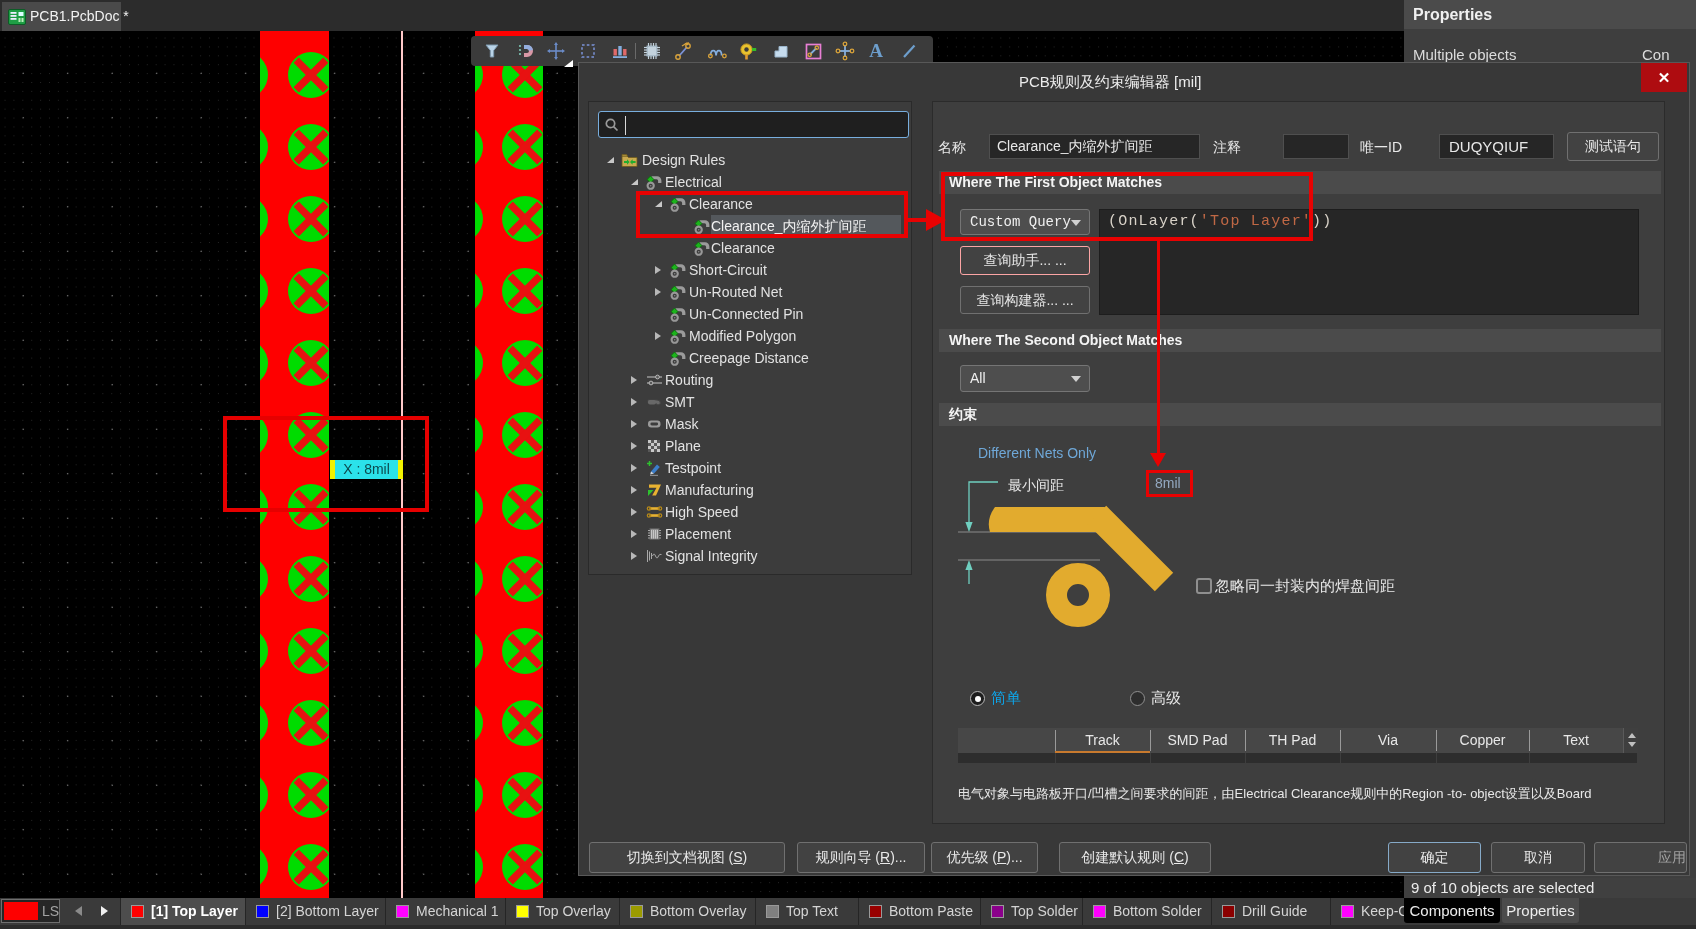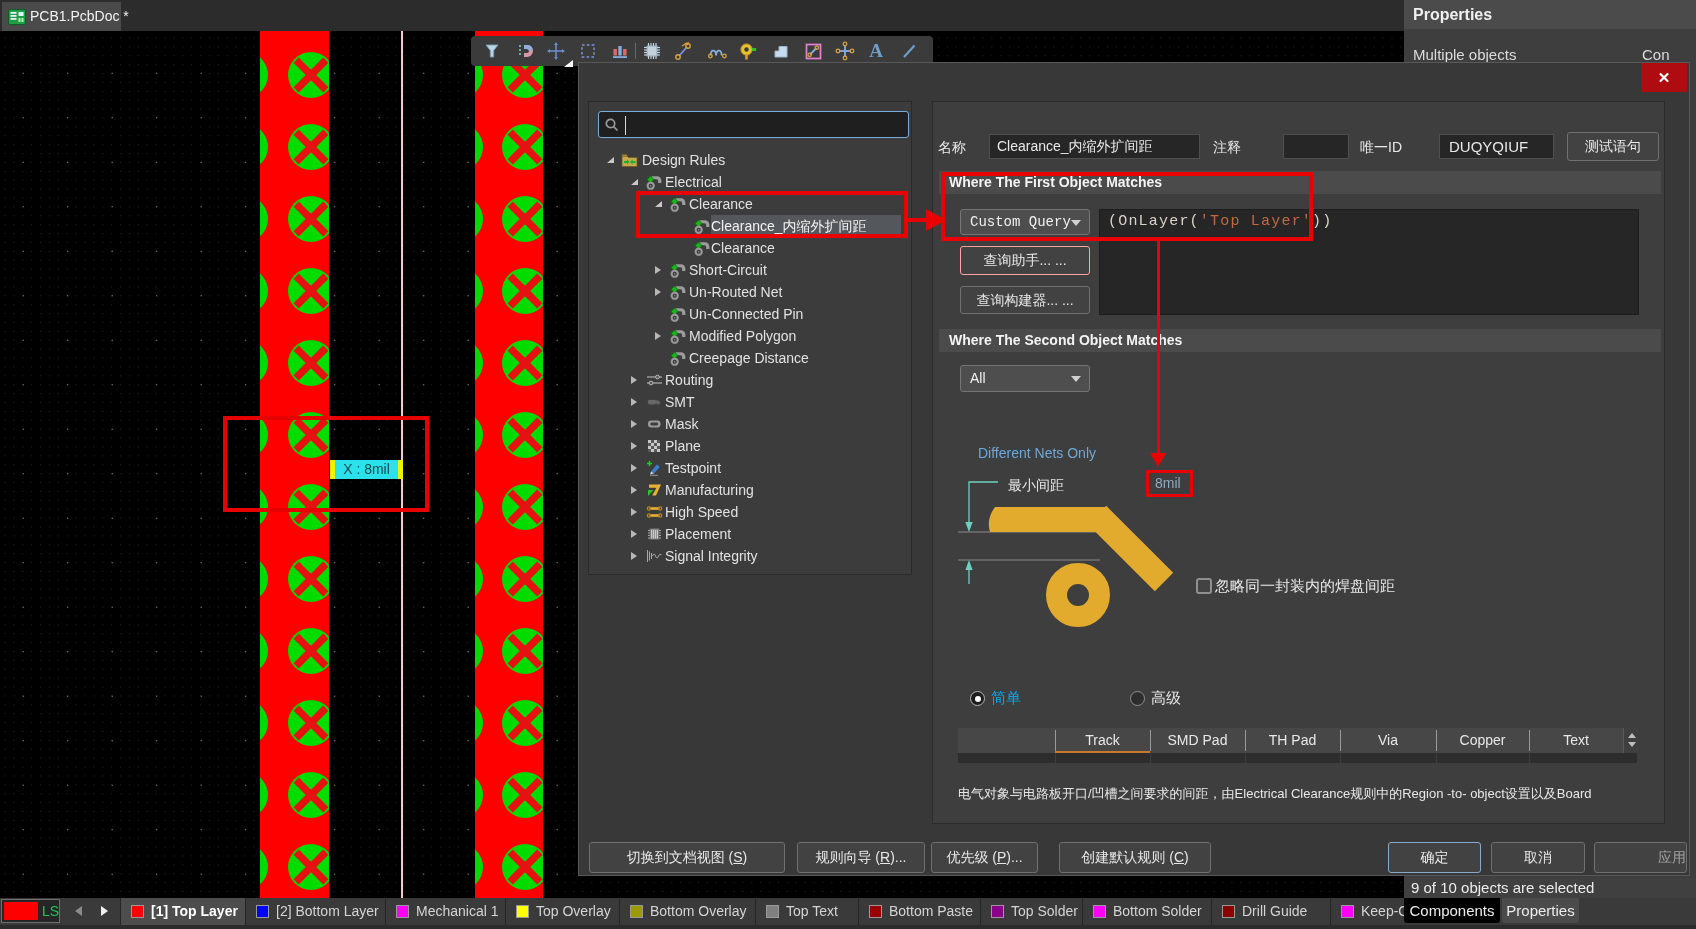--- a/index.html
+++ b/index.html
@@ -239,20 +239,21 @@
    <div class="abs txt" style="left:9px;top:0;height:29px;line-height:29px;font-weight:bold;font-size:16px;color:#f0f0f0;">Properties</div>
  </div>
  <div class="abs txt" style="left:9px;top:46px;font-size:15px;color:#dcdcdc;">Multiple objects</div>
  <div class="abs txt" style="left:238px;top:46px;width:40px;overflow:hidden;font-size:15px;color:#dcdcdc;">Con</div>
 </div>
 
 <div class="abs" style="left:1404px;top:878px;width:292px;height:20px;background:#404040;">
  <div class="abs txt" style="left:7px;top:0;height:20px;line-height:20px;font-size:15px;color:#ececec;">9 of 10 objects are selected</div>
 </div>
 <div class="abs" style="left:578px;top:62px;width:1112px;height:814px;background:#383838;border:1px solid #585858;">
+      <div class="abs txt" style="left:440px;top:0;height:38px;line-height:38px;font-size:15px;color:#ececec;">PCB规则及约束编辑器 [mil]</div>
       <div class="abs" style="left:1062px;top:0;width:46px;height:29px;background:#ae0c10;color:#fff;text-align:center;line-height:29px;font-size:15px;font-weight:bold;">✕</div>
       <div class="abs" style="left:9px;top:38px;width:324px;height:474px;background:#3c3c3c;border:1px solid #2a2a2a;"></div>
       <div class="abs" style="left:19px;top:48px;width:311px;height:27px;background:#1f1f1f;border:1px solid #78aede;border-radius:3px;">
  <svg class="abs" style="left:5px;top:5px" width="16" height="16" viewBox="0 0 16 16">
           <circle cx="6.5" cy="6.5" r="4.2" fill="none" stroke="#9a9a9a" stroke-width="1.7"></circle>
           <line x1="9.6" y1="9.6" x2="13.5" y2="13.5" stroke="#9a9a9a" stroke-width="1.7"></line>
         </svg>
  <div class="abs" style="left:26px;top:4px;width:1px;height:19px;background:#d8d8d8;"></div>
 </div>
       <div class="abs" style="left:28px;top:94px;width:0;height:0;border-left:7px solid transparent;border-bottom:6px solid #c8c8c8;"></div>
@@ -445,20 +446,23 @@
       <div class="abs" style="left:381px;top:146px;width:130px;height:26px;background:#4e4e4e;border:1px solid #757575;border-radius:3px;color:#f0f0f0;font-size:14px;line-height:24px;padding-left:9px;font-family:Liberation Mono, monospace;">Custom Query<div class="abs" style="right:8px;top:10px;width:0;height:0;border-left:5px solid transparent;border-right:5px solid transparent;border-top:6px solid #d0d0d0;"></div></div>
       <div class="abs" style="left:520px;top:146px;width:540px;height:106px;background:#262626;border:1px solid #1d1d1d;">
         <div class="abs txt" style="left:8px;top:3px;font-family:'Liberation Mono',monospace;font-size:15px;letter-spacing:1.2px;color:#d8d2c8;">(OnLayer(<span style="color:#c06845;">'Top Layer'</span>))</div>
       </div>
       <div class="abs" style="left:381px;top:183px;width:130px;height:29px;background:#424242;border:1px solid #fca5a5;border-radius:3px;color:#e8e8e8;font-size:14px;line-height:27px;text-align:center;white-space:nowrap;">查询助手... ...</div>
       <div class="abs" style="left:381px;top:223px;width:130px;height:28px;background:#424242;border:1px solid #707070;border-radius:3px;color:#e8e8e8;font-size:14px;line-height:26px;text-align:center;white-space:nowrap;">查询构建器... ...</div>
       <div class="abs" style="left:360px;top:266px;width:722px;height:23px;background:#4b4b4b;">
         <div class="abs txt" style="left:10px;top:0;height:23px;line-height:23px;font-weight:bold;font-size:14px;color:#f4f4f4;">Where The Second Object Matches</div>
       </div>
       <div class="abs" style="left:381px;top:302px;width:130px;height:27px;background:#4e4e4e;border:1px solid #757575;border-radius:3px;color:#f0f0f0;font-size:14px;line-height:25px;padding-left:9px;">All<div class="abs" style="right:8px;top:10px;width:0;height:0;border-left:5px solid transparent;border-right:5px solid transparent;border-top:6px solid #d0d0d0;"></div></div>
+      <div class="abs" style="left:360px;top:340px;width:722px;height:23px;background:#4b4b4b;">
+        <div class="abs txt" style="left:10px;top:0;height:23px;line-height:23px;font-weight:bold;font-size:14px;color:#f4f4f4;">约束</div>
+      </div>
       <div class="abs txt" style="left:399px;top:379px;height:22px;line-height:22px;font-size:14px;color:#6fa8d8;">Different Nets Only</div>
       <div class="abs txt" style="left:429px;top:411px;height:22px;line-height:22px;font-size:14px;color:#e8e8e8;">最小间距</div>
       <div class="abs txt" style="left:576px;top:409px;height:22px;line-height:22px;font-size:14px;color:#93a8c0;">8mil</div>
       <svg class="abs" style="left:375px;top:410px" width="320" height="240" viewBox="0 0 320 240">
  <g fill="none" stroke="#6fcfc0" stroke-width="1.3">
   <polyline points="44,9 15,9 15,49"></polyline>
   <line x1="15" y1="95" x2="15" y2="111"></line>
  </g>
  <polygon points="15,59 11.4,49 18.6,49" fill="#6fcfc0"></polygon>
  <polygon points="15,87 11.4,97 18.6,97" fill="#6fcfc0"></polygon>
@@ -514,21 +518,21 @@
       <div class="abs" style="left:329px;top:155px;width:18px;height:4px;background:#e80202;z-index:40;"></div>
       <div class="abs" style="left:347px;top:146px;width:0;height:0;border-top:11px solid transparent;border-bottom:11px solid transparent;border-left:20px solid #e80202;z-index:40;"></div>
       <div class="abs" style="left:362px;top:109px;width:372px;height:69px;border:4px solid #e80202;z-index:40;"></div>
       <div class="abs" style="left:578px;top:178px;width:3px;height:212px;background:#e80202;z-index:40;"></div>
       <div class="abs" style="left:571px;top:390px;width:0;height:0;border-left:8.5px solid transparent;border-right:8.5px solid transparent;border-top:14px solid #e80202;z-index:40;"></div>
       <div class="abs" style="left:567px;top:407px;width:47px;height:27px;border:3px solid #e80202;z-index:40;"></div>
     </div>
     <div class="abs" style="left:0;top:898px;width:1696px;height:31px;background:#3a3a3a;border-bottom:4px solid #2b2b2b;">
       <div class="abs" style="left:1px;top:1px;width:59px;height:24px;background:#262626;border:1px solid #6f6f6f;">
  <div class="abs" style="left:2px;top:2px;width:34px;height:18px;background:#fe0000;"></div>
- <div class="abs txt" style="left:40px;top:0;height:26px;line-height:22px;font-size:14px;color:#22c55e;">LS</div>
+ <div class="abs txt" style="left:40px;top:0;height:26px;line-height:22px;font-size:14px;color:#a3a3a3;">LS</div>
       </div>
       <div class="abs" style="left:68px;top:1px;width:22px;height:24px;">
         <div class="abs" style="left:7px;top:7px;width:0;height:0;border-top:5px solid transparent;border-bottom:5px solid transparent;border-right:7px solid #8a8a8a;"></div>
       </div>
       <div class="abs" style="left:93px;top:1px;width:22px;height:24px;">
         <div class="abs" style="left:8px;top:7px;width:0;height:0;border-top:5px solid transparent;border-bottom:5px solid transparent;border-left:7px solid #f0f0f0;"></div>
       </div>
       <div class="abs" style="left:121px;top:0;width:125px;height:27px;background:#4d4d4d;overflow:hidden;">
         <div class="abs" style="left:10px;top:7px;width:13px;height:13px;background:#fe0000;border:1px solid #999;"></div>
         <div class="abs txt" style="left:30px;top:0;height:27px;line-height:27px;font-size:14px;font-weight:bold;color:#fff;">[1] Top Layer</div>

